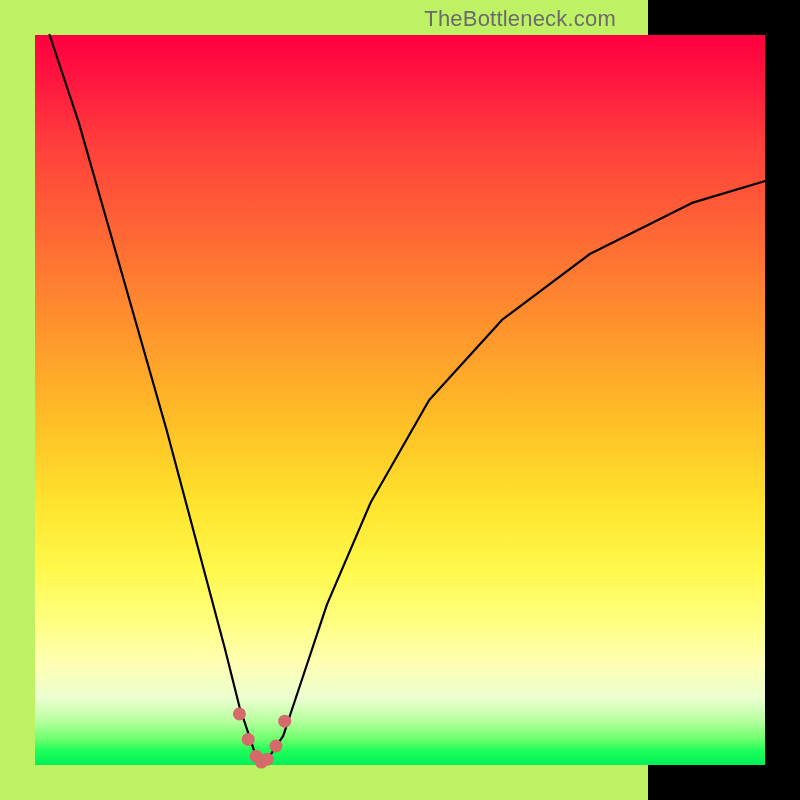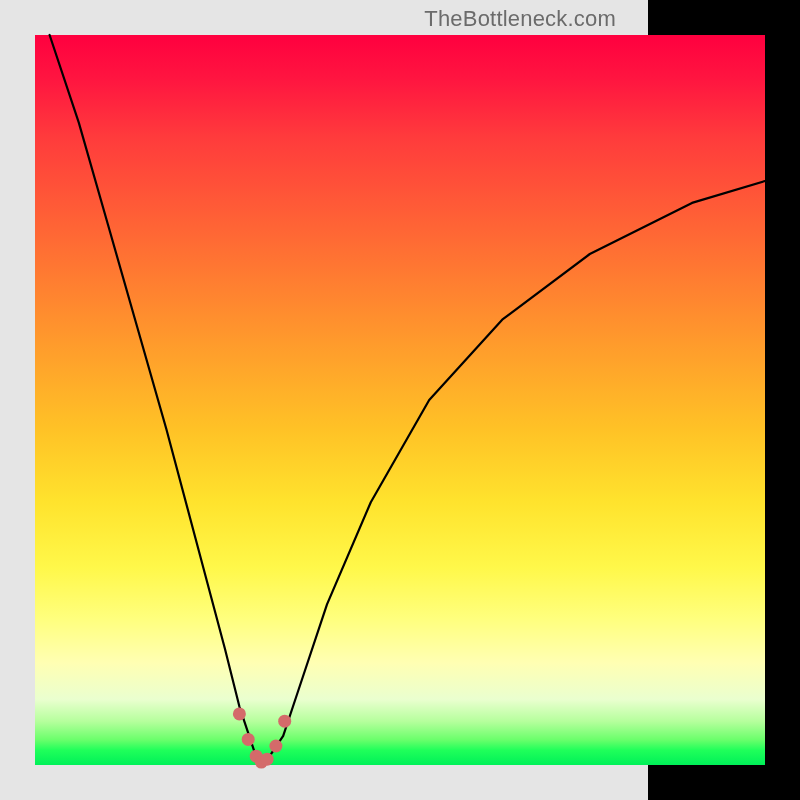--- a/index.html
+++ b/index.html
@@ -8,21 +8,21 @@
     width: 800px;
     height: 800px;
     background: #000;
     overflow: hidden;
     font-family: Arial, Helvetica, sans-serif;
   }
   .frame {
     position: relative;
     width: 648px;
     height: 800px;
-    background: #e5e5e5;
+    background: #bef264;
   }
   .plot-area {
     position: absolute;
     left: 35px;
     top: 35px;
     width: 730px;   
     height: 730px;
     
     background: linear-gradient(
       to bottom,

